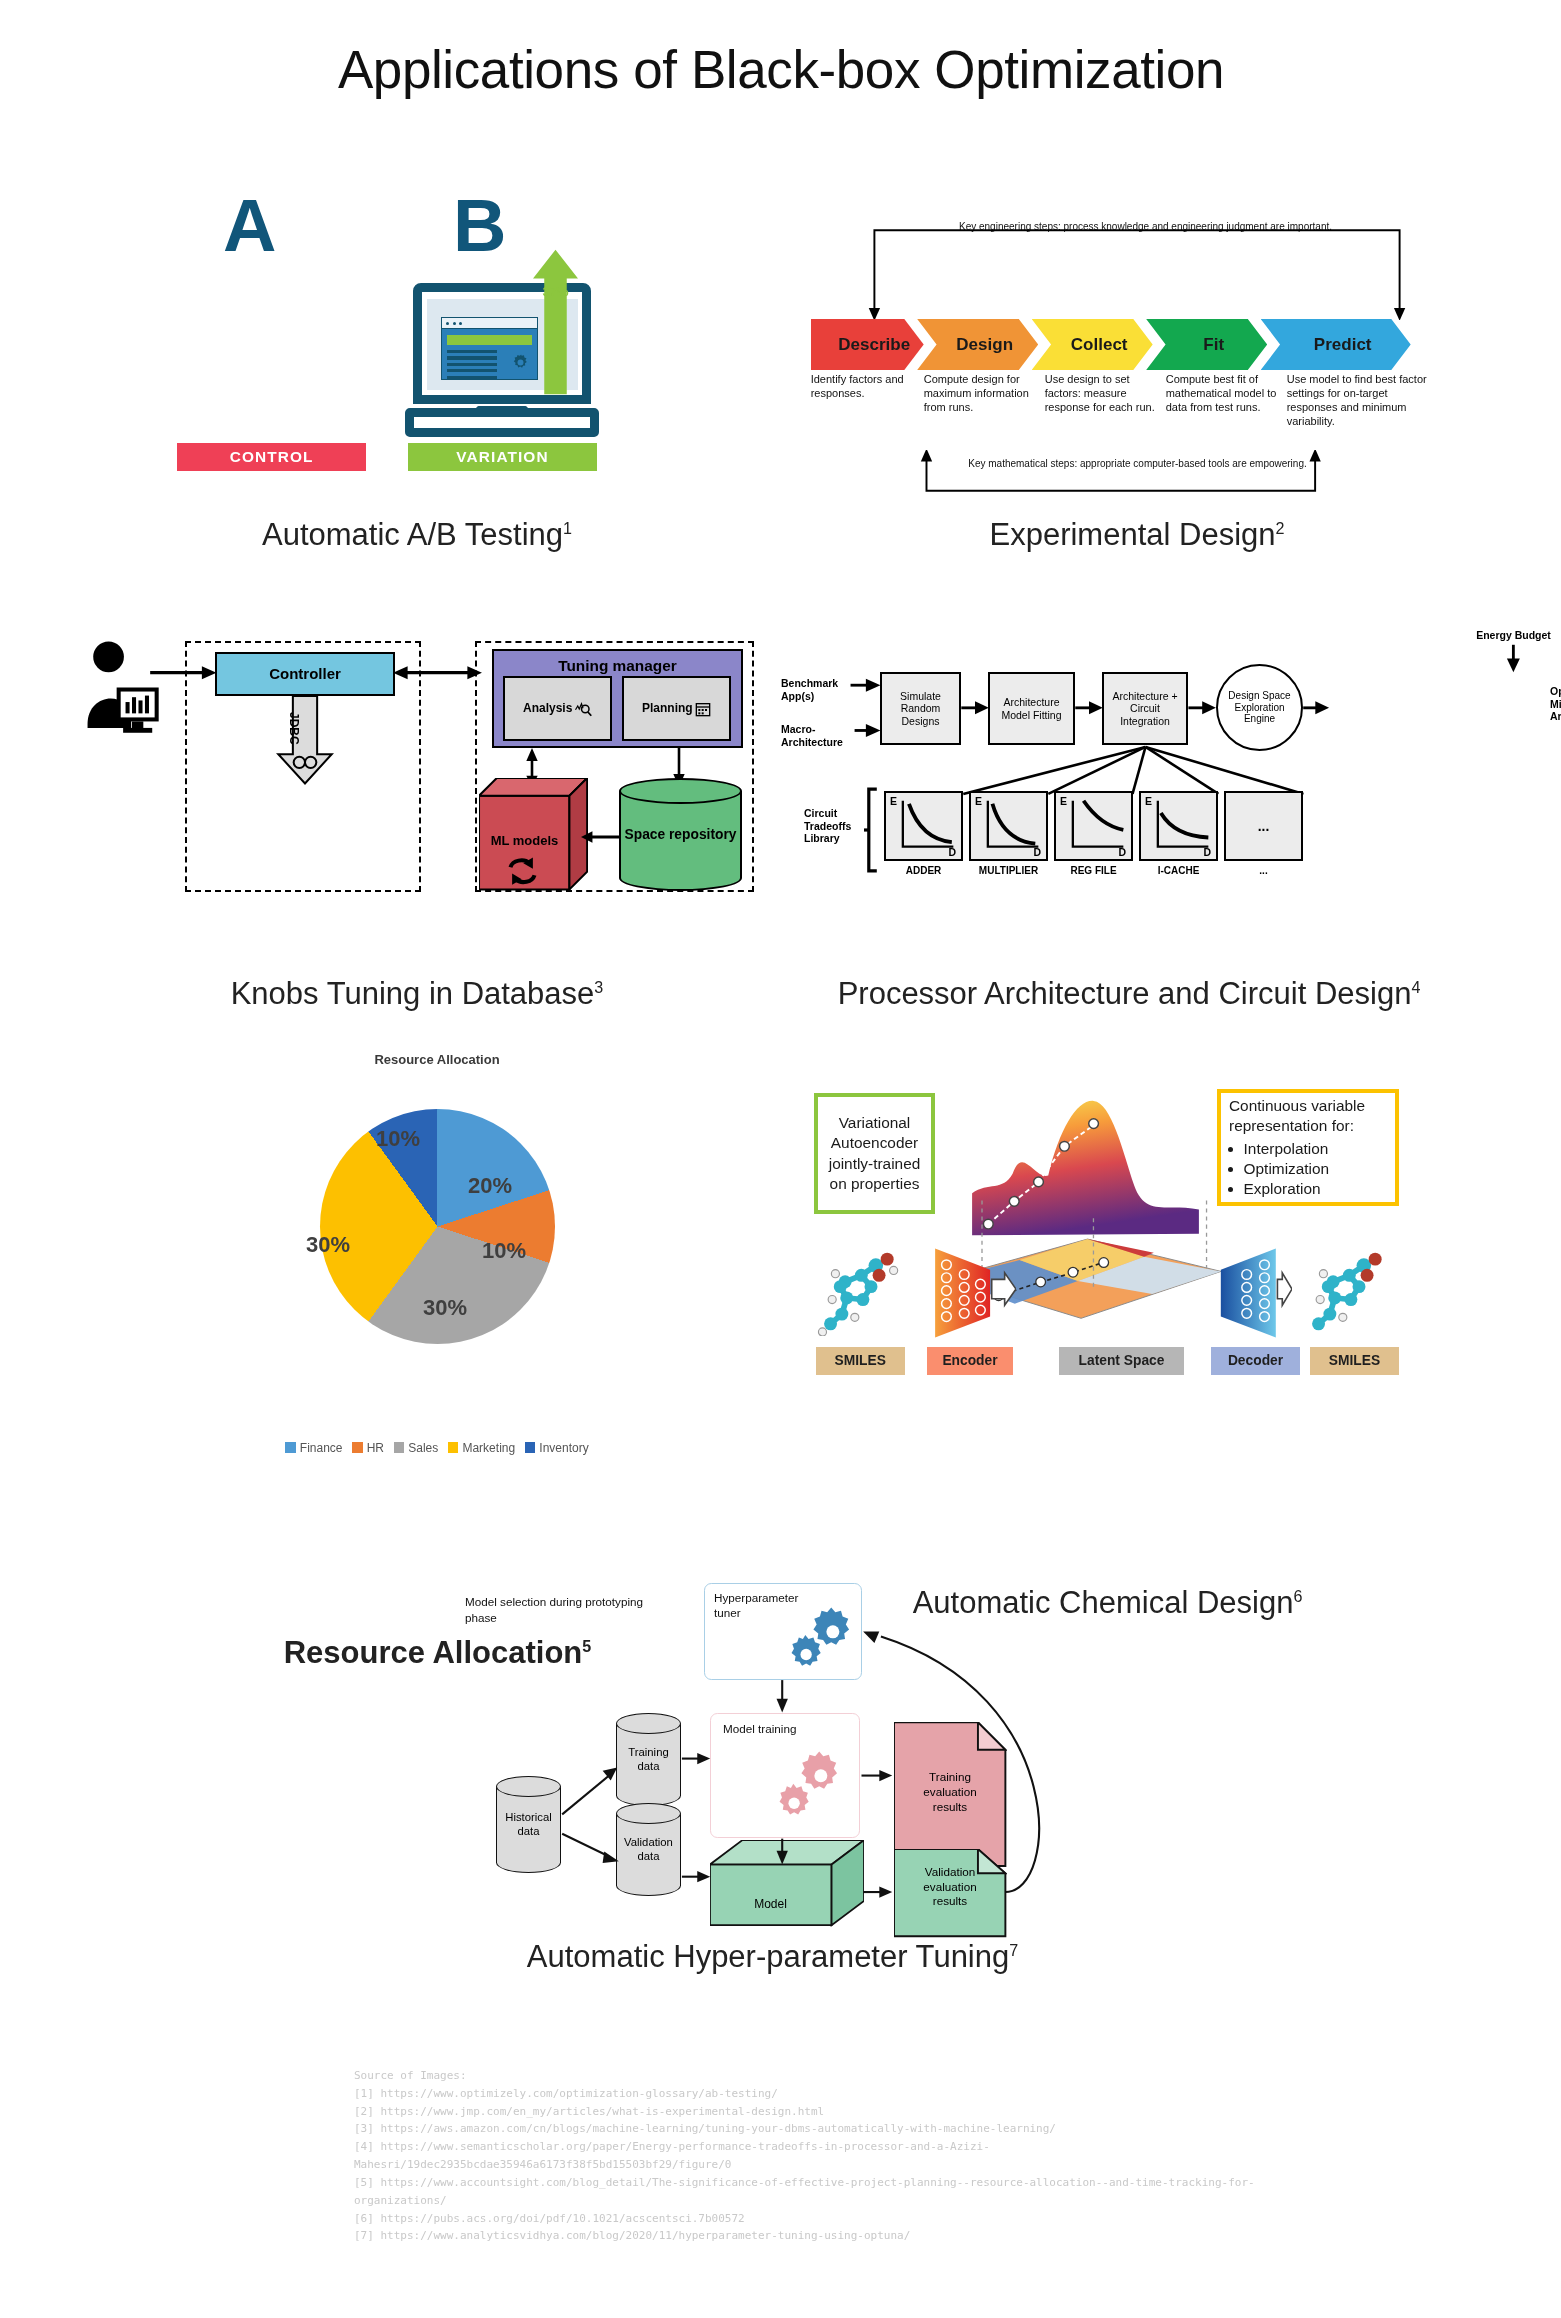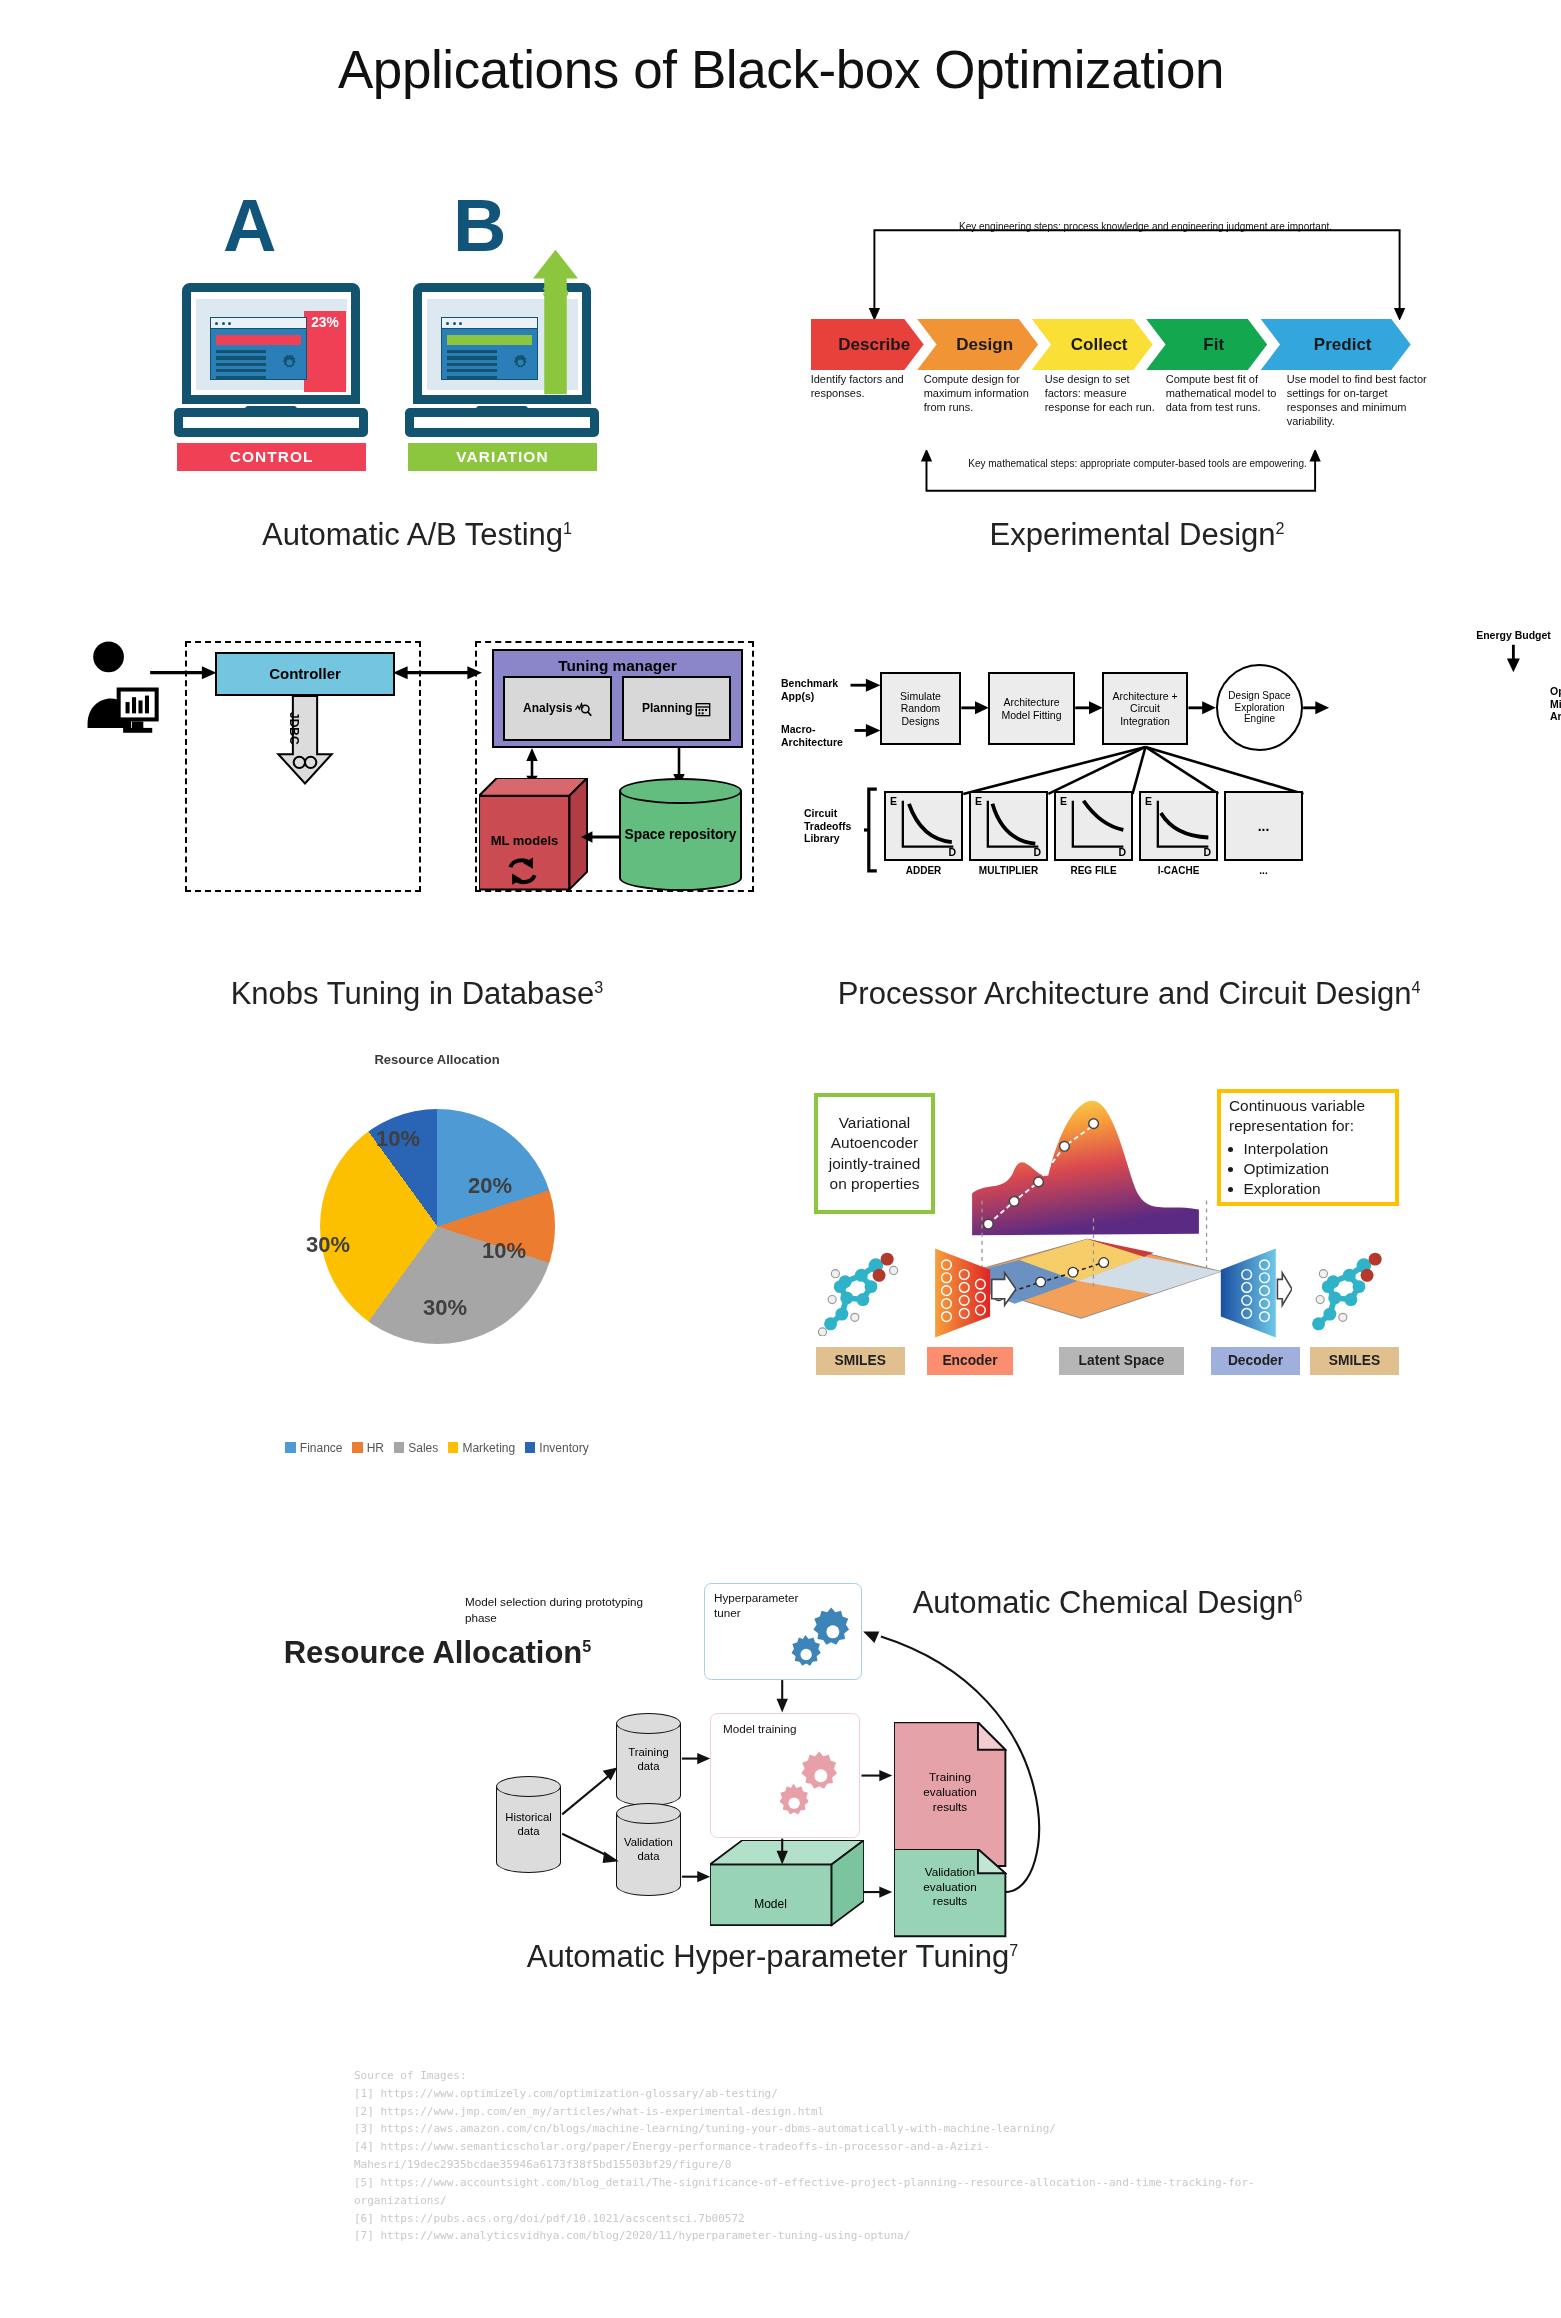--- a/index.html
+++ b/index.html
@@ -128,47 +128,20 @@
 </style>
 </head>
 <body>
 
 <div class="page-title">Applications of Black-box Optimization</div>
 
 <div class="ab">
   <div class="bigletter" style="left:49px;top:-14.6px;">A</div>
   <div class="bigletter" style="left:279px;top:-14.6px;">B</div>
 
-  <div class="laptop" style="left:0px;top:85px;">
-    <div class="lid"></div>
-    <div class="screen"></div>
-    <div class="statbar" style="left:130px;top:28px;width:42px;height:81px;background:#ef4056;">23%</div>
-    <div class="win">
-      <div class="titlebar">
-          <i></i>
-          <i></i>
-          <i></i>
-        </div>
-      <div class="banner" style="background:#ef4056;"></div>
-      <div class="lines">
-          <b></b>
-          <b></b>
-          <b></b>
-          <b></b>
-          <b></b>
-        </div>
-      <svg class="gear" viewBox="0 0 24 24">
-        <path fill="none" stroke="#12536f" stroke-width="2.2" d="M12 8.6a3.4 3.4 0 100 6.8 3.4 3.4 0 000-6.8z"></path>
-        <path fill="#12536f" d="M12 2.2l1.5 2.1 2.5-.6.4 2.5 2.4.9-1.2 2.3 1.6 2-2.1 1.5.3 2.5-2.5.2-1.1 2.3-2.1-1.4-2.3 1.1-.9-2.4-2.5-.4.3-2.5-2-1.6 1.7-1.9-.7-2.4 2.5-.6.8-2.4 2.2 1 2.2-1.2z"></path>
-        <circle cx="12" cy="12" r="3.4" fill="#2b7fb8"></circle>
-      </svg>
-    </div>
-    <div class="notch"></div>
-    <div class="base"></div>
-  </div>
   <div class="label" style="left:3.2px;top:245px;background:#ef4056;">CONTROL</div>
 
   <div class="laptop" style="left:231px;top:85px;">
     <div class="lid"></div>
     <div class="screen"></div>
     <svg style="position:absolute;left:128px;top:-34px;width:45px;height:146px;" viewBox="0 0 56 180">
       <polygon points="28,0 56,36 42,36 42,180 14,180 14,36 0,36" fill="#8cc63e"></polygon>
     </svg>
     <div class="statbar" style="left:128px;top:-3.2px;width:45px;height:24px;background:transparent;color:#8cc63e;font-size:13px;">37%</div>
     <div class="win">

